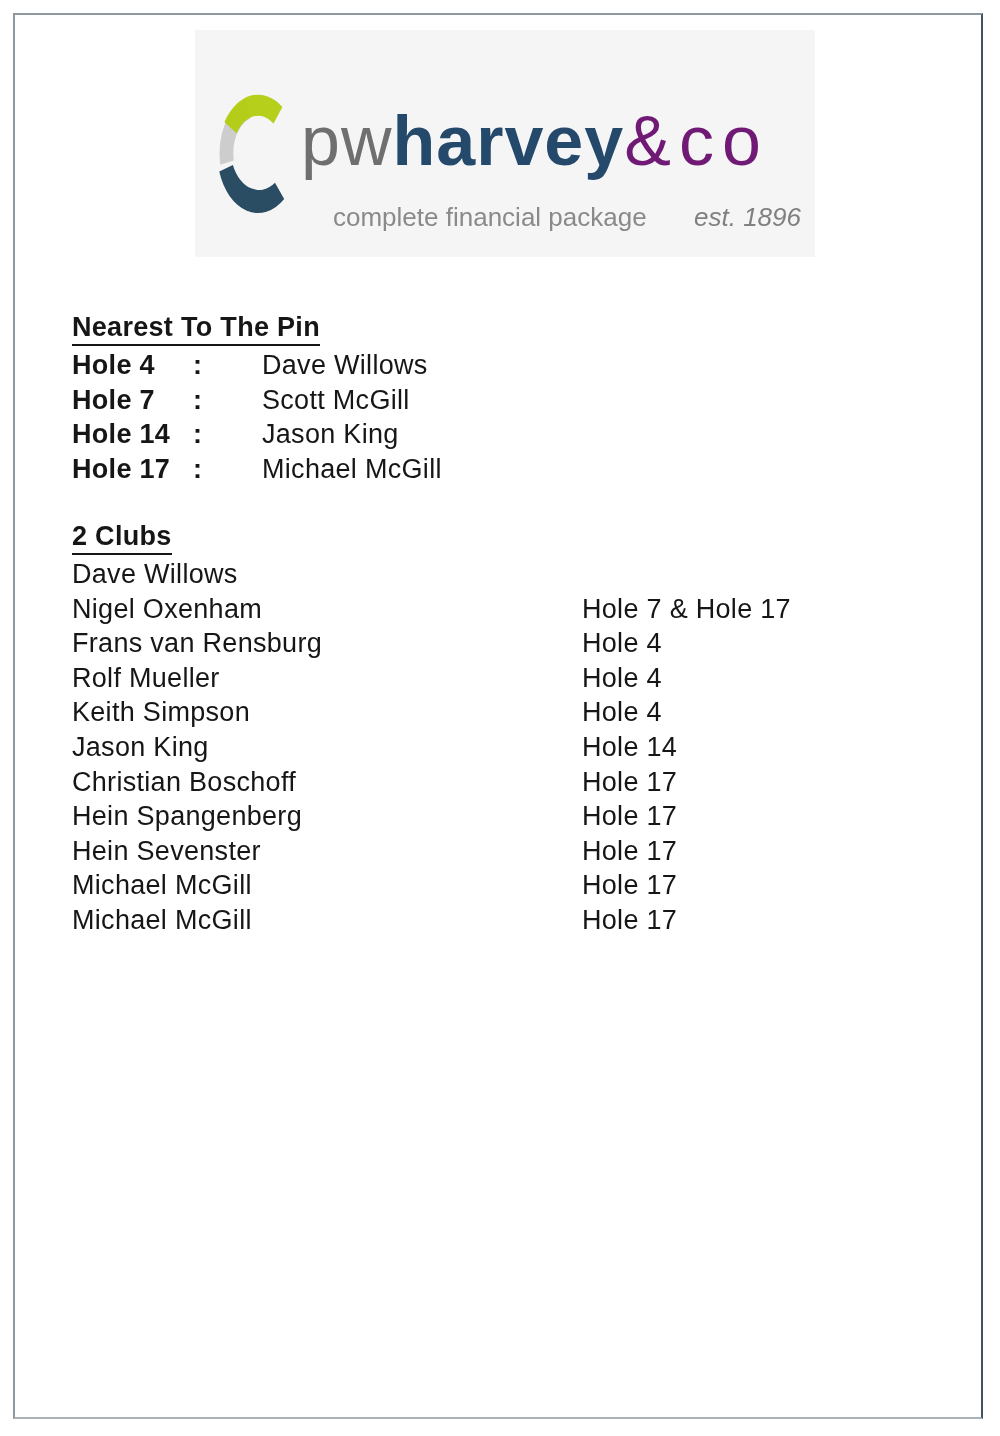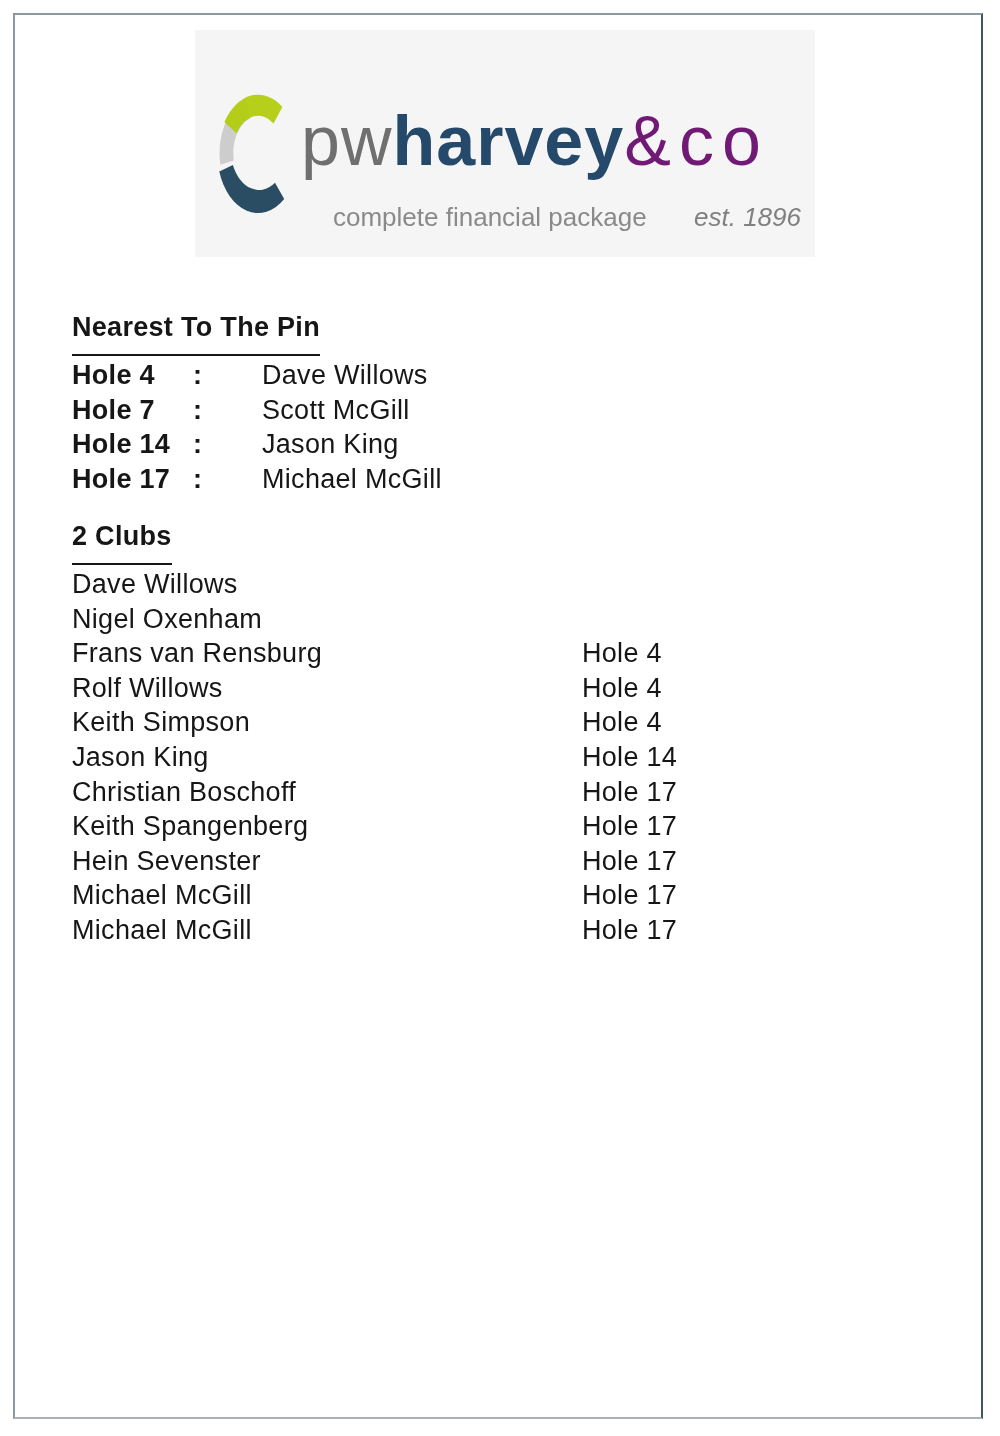--- a/index.html
+++ b/index.html
@@ -40,21 +40,21 @@
   .tagline-row .est{font-style:italic;color:#808080;}
   
   .section{position:absolute;left:72px;font-size:27px;letter-spacing:.3px;}
   #section-nearest{top:311px;}
   #section-clubs{top:520px;}
   .section-heading{
     display:inline-block;
     font-weight:700;
     line-height:32px;
     border-bottom:2.5px solid #161616;
-    padding-bottom:11px;
+    padding-bottom:1px;
     margin-bottom:2px;
   }
   .pin-row{display:flex;line-height:34.6px;}
   .pin-row .hole{width:121px;font-weight:700;}
   .pin-row .colon{width:69px;font-weight:700;}
   .pin-row .name{font-weight:400;}
   .club-row{display:flex;line-height:34.6px;}
   .club-row .name{width:510px;font-weight:400;}
   .club-row .holes{font-weight:400;}
 </style>
@@ -103,43 +103,44 @@
     </div>
   </div>
 
   <div class="section" id="section-clubs">
     <div><span class="section-heading">2 Clubs</span></div>
     <div class="club-row">
       <span class="name">Dave Willows</span>
     </div>
     <div class="club-row">
       <span class="name">Nigel Oxenham</span>
+      <span class="holes">Hole 7 &amp; Hole 17</span>
     </div>
     <div class="club-row">
       <span class="name">Frans van Rensburg</span>
       <span class="holes">Hole 4</span>
     </div>
     <div class="club-row">
-      <span class="name">Rolf Willows</span>
+      <span class="name">Rolf Mueller</span>
       <span class="holes">Hole 4</span>
     </div>
     <div class="club-row">
       <span class="name">Keith Simpson</span>
       <span class="holes">Hole 4</span>
     </div>
     <div class="club-row">
       <span class="name">Jason King</span>
       <span class="holes">Hole 14</span>
     </div>
     <div class="club-row">
       <span class="name">Christian Boschoff</span>
       <span class="holes">Hole 17</span>
     </div>
     <div class="club-row">
-      <span class="name">Keith Spangenberg</span>
+      <span class="name">Hein Spangenberg</span>
       <span class="holes">Hole 17</span>
     </div>
     <div class="club-row">
       <span class="name">Hein Sevenster</span>
       <span class="holes">Hole 17</span>
     </div>
     <div class="club-row">
       <span class="name">Michael McGill</span>
       <span class="holes">Hole 17</span>
     </div>

